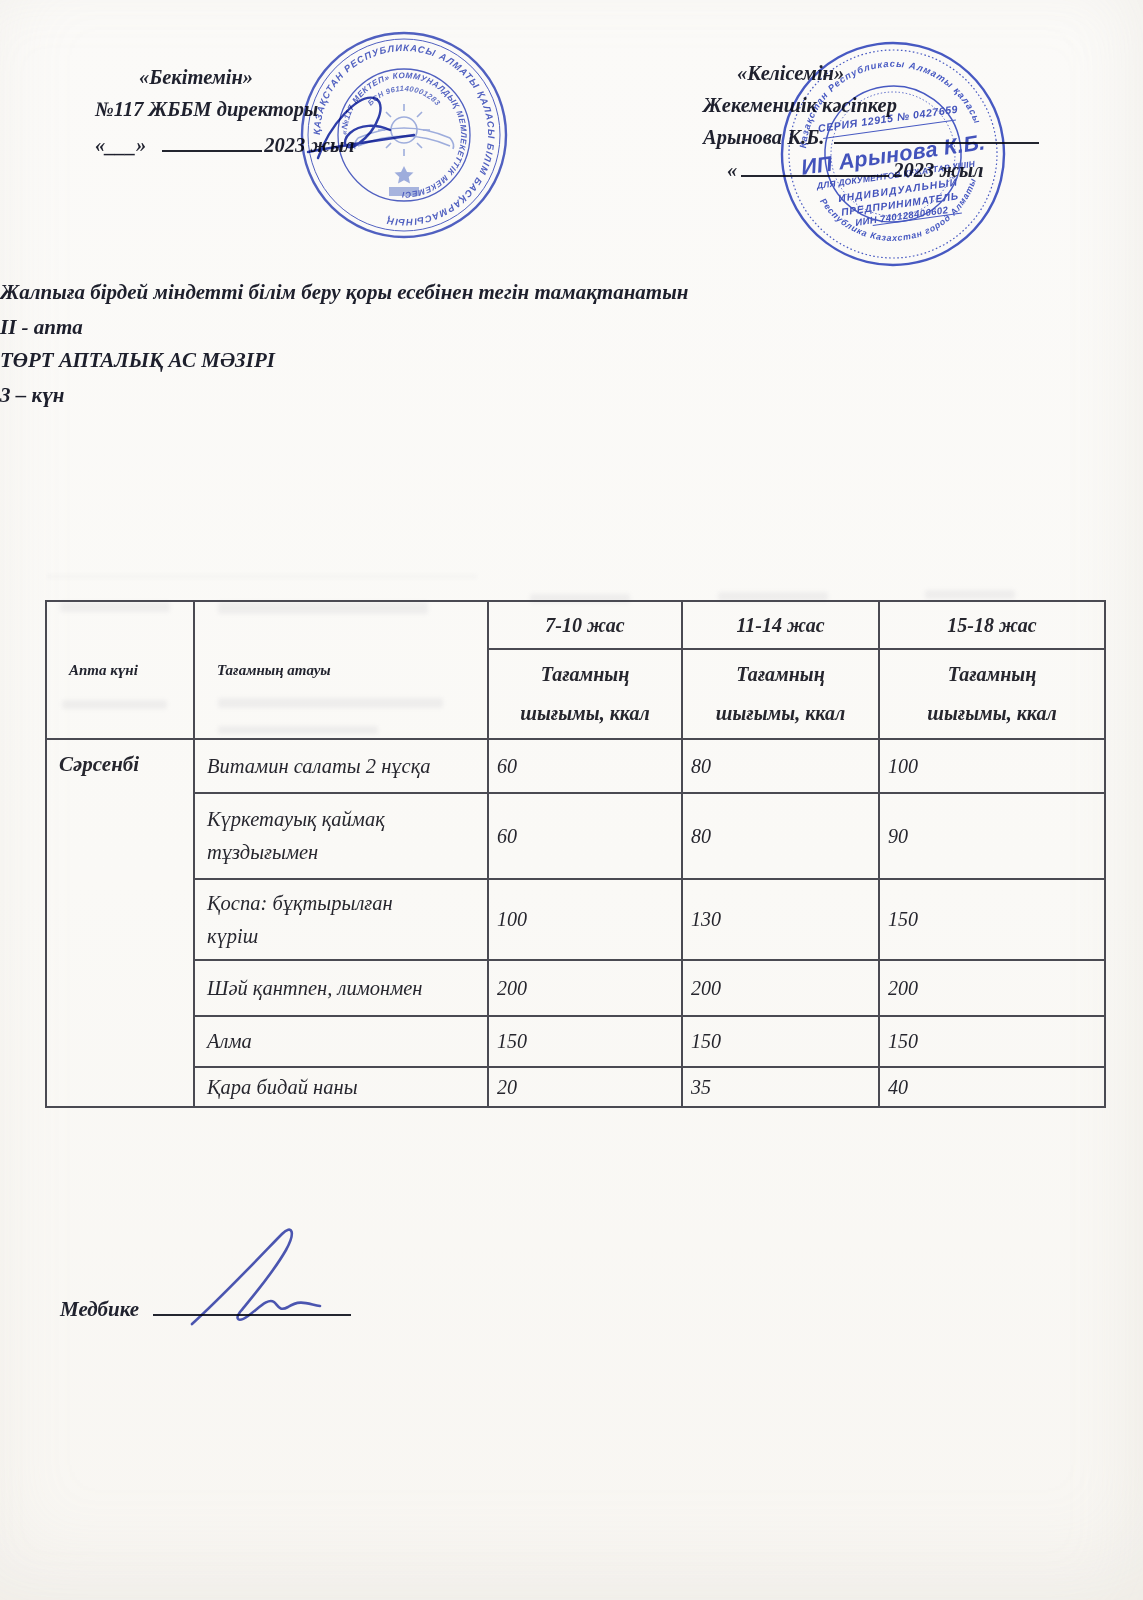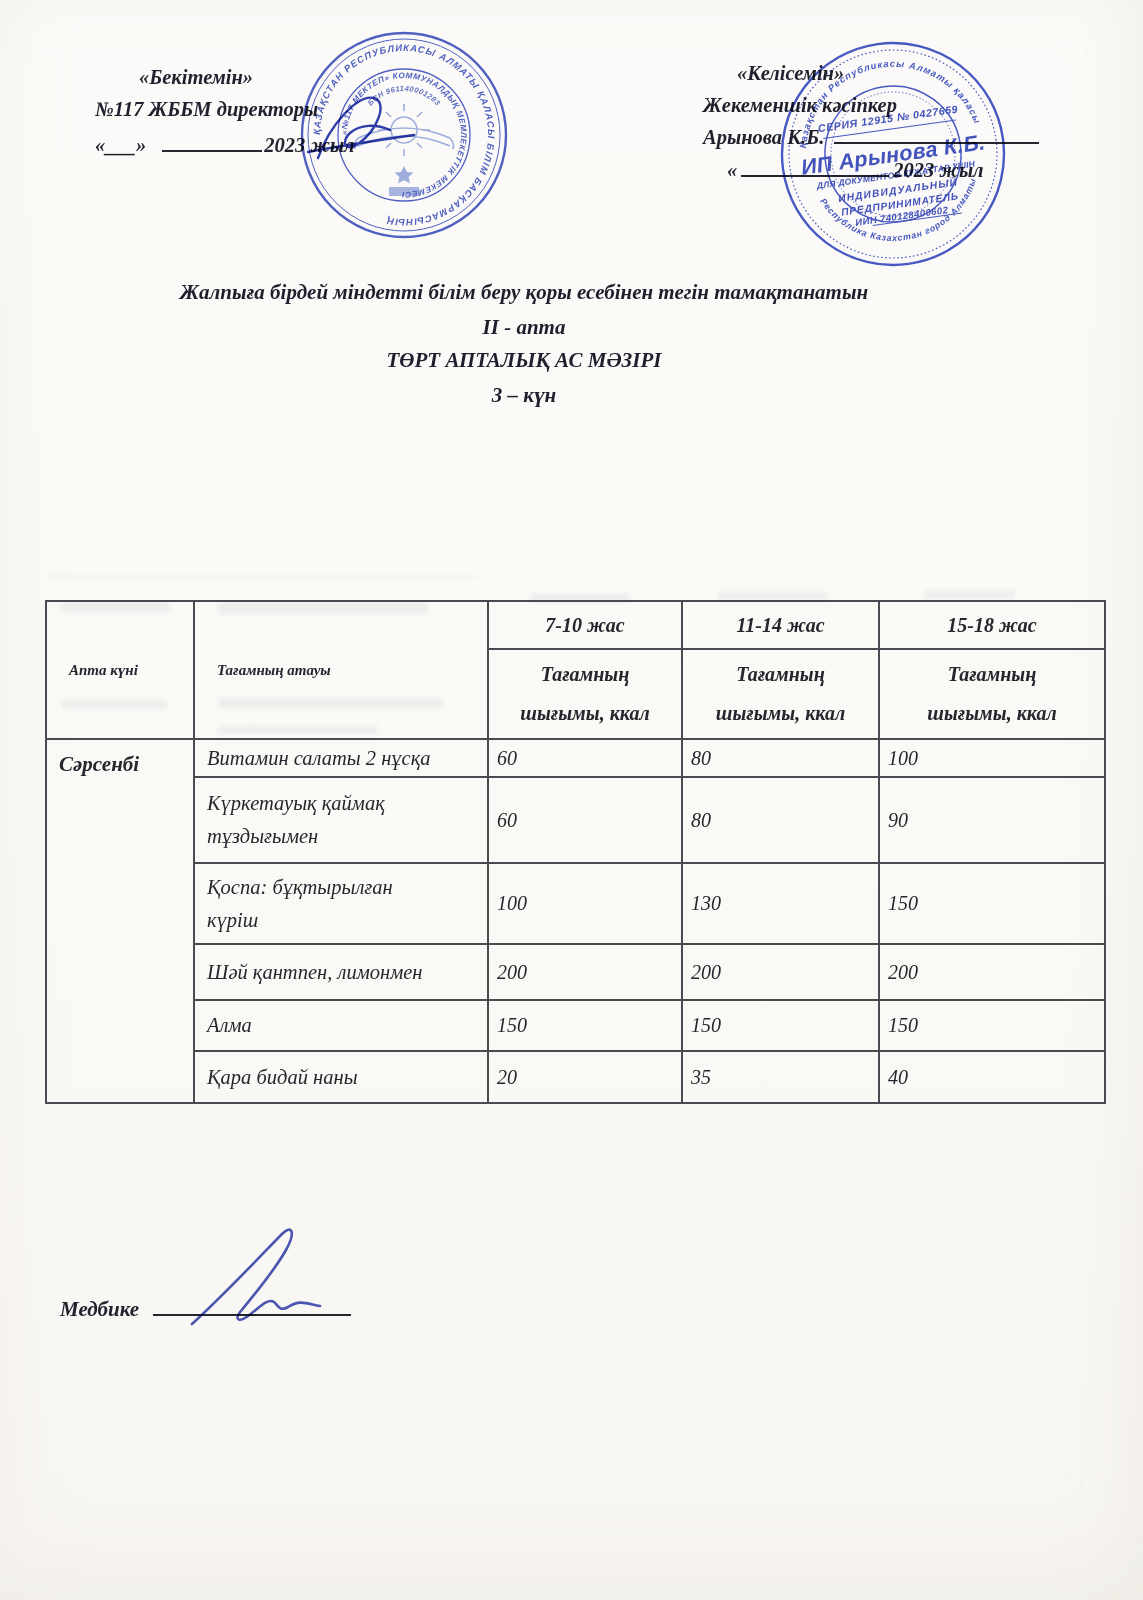--- a/index.html
+++ b/index.html
@@ -16,21 +16,21 @@
   }
   
   .hdr{position:absolute;font-weight:bold;font-size:20.5px;line-height:30px;color:#1f212e;z-index:2;}
   .hdr-left{left:95px;top:62px;width:420px;}
   .hdr-right{left:703px;top:58px;width:400px;}
   .hdr .indent1{padding-left:44px;}
   .hdr .indent2{padding-left:34px;}
   .u{display:inline-block;border-bottom:2px solid #23252f;height:18px;vertical-align:baseline;}
   .hdr .row{margin-bottom:2px;white-space:nowrap;}
   
-  .title-block{position:absolute;left:0;top:276px;width:1048px;text-align:center;font-weight:bold;color:#1d1f2c;z-index:2;}
+  .title-block{position:absolute;left:0;top:276px;width:1048px;font-weight:bold;color:#1d1f2c;z-index:2;}
   .title-block .tl{font-size:21px;line-height:33px;}
   
   table.menu{
     position:absolute;left:45px;top:600px;width:1059px;
     border-collapse:collapse;table-layout:fixed;z-index:2;
   }
   table.menu th, table.menu td{border:2px solid #4a4a52;overflow:hidden;}
   th.hl{text-align:left;padding-left:22px;font-size:15px;color:#22242f;}
   th.age{text-align:center;font-size:20px;font-weight:bold;vertical-align:middle;}
   th.sub{text-align:center;font-size:20px;font-weight:bold;white-space:pre-line;line-height:1.95;vertical-align:middle;}
@@ -163,21 +163,21 @@
       <tr style="height:90px">
         <th class="sub">Тағамның
 шығымы, ккал</th>
         <th class="sub">Тағамның
 шығымы, ккал</th>
         <th class="sub">Тағамның
 шығымы, ккал</th>
       </tr>
     </thead>
     <tbody>
-      <tr style="height:38px">
+      <tr style="height:54px">
         <td class="day" rowspan="6">Сәрсенбі</td>
         <td class="dish">Витамин салаты 2 нұсқа</td>
         <td class="num">60</td>
         <td class="num">80</td>
         <td class="num">100</td>
       </tr>
       <tr style="height:86px">
         <td class="dish">Күркетауық қаймақ
 тұздығымен</td>
         <td class="num">60</td>
@@ -196,21 +196,21 @@
         <td class="num">200</td>
         <td class="num">200</td>
         <td class="num">200</td>
       </tr>
       <tr style="height:51px">
         <td class="dish">Алма</td>
         <td class="num">150</td>
         <td class="num">150</td>
         <td class="num">150</td>
       </tr>
-      <tr style="height:52px">
+      <tr style="height:40px">
         <td class="dish">Қара бидай наны</td>
         <td class="num">20</td>
         <td class="num">35</td>
         <td class="num">40</td>
       </tr>
     </tbody>
   </table>
 
   <div class="footer">
     <span>Медбике</span><span class="u" style="width:198px;margin-left:14px;"></span>

